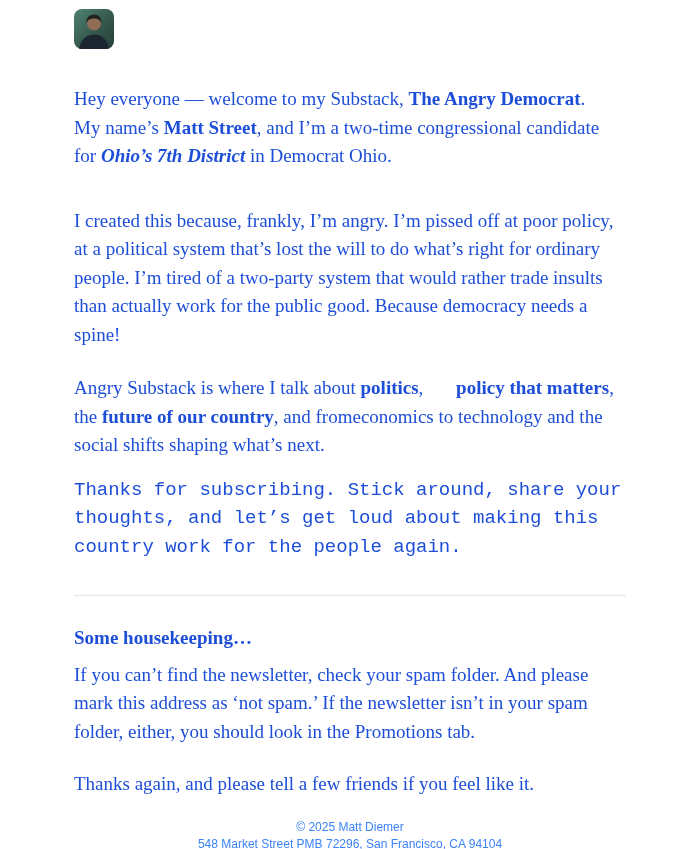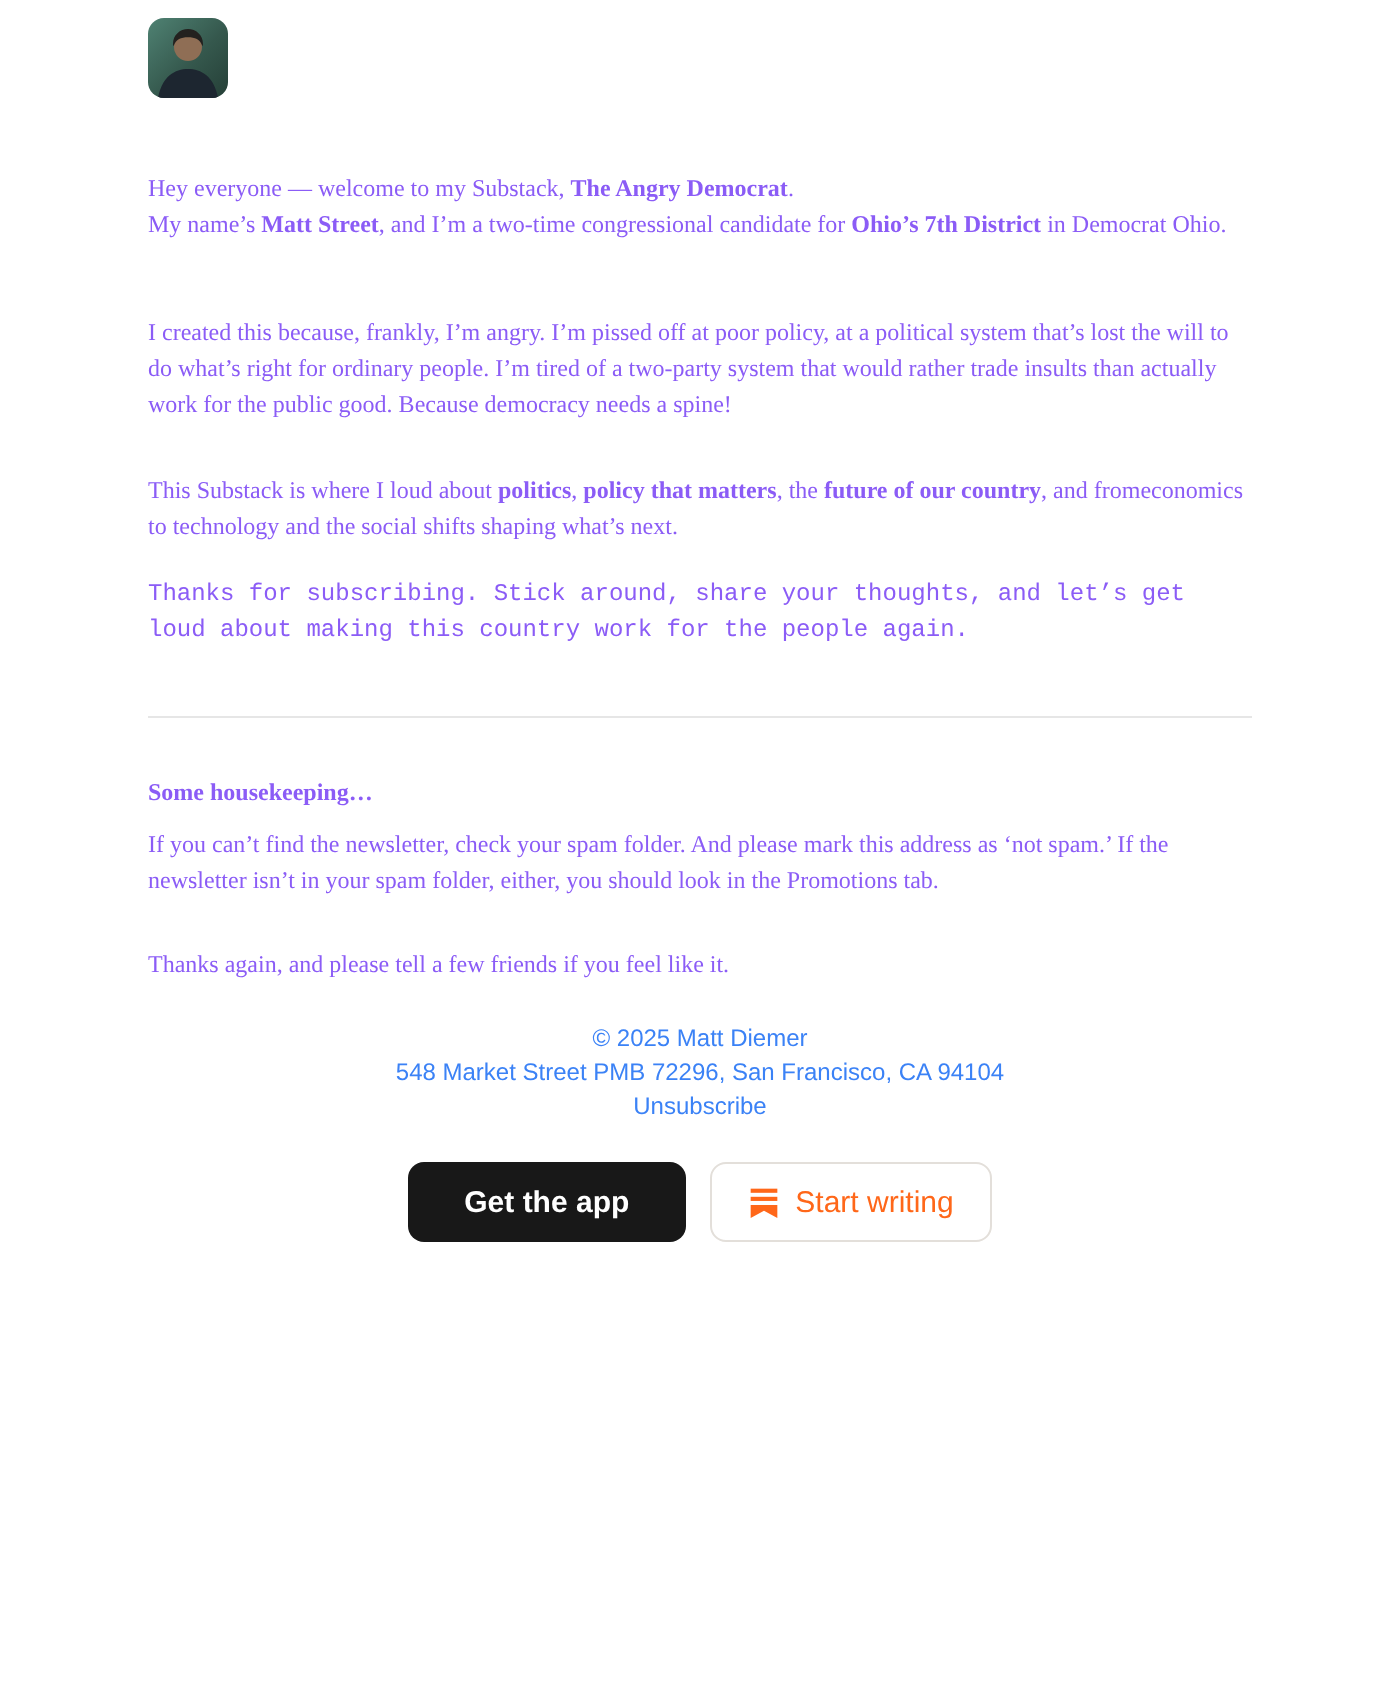--- a/index.html
+++ b/index.html
@@ -21,24 +21,24 @@
   .avatar {
     width: 40px;
     height: 40px;
     border-radius: 8px;
     overflow: hidden;
     background: linear-gradient(135deg, #4f8273 0%, #35584d 55%, #253f37 100%);
     cursor: pointer;
   }
   .avatar svg { display: block; }
   p.body-text {
-    font-size: 12px;
+    font-size: 19px;
     line-height: 1.5;
     margin-top: 22px;
-    color: #8b5cf6;
+    color: #1d4ed8;
   }
   p.first-para { margin-top: 36px; }
   p.angry-para { margin-top: 36px; }
   p.topics-para { margin-top: 25px; }
   p.thanks-para { margin-top: 16px; font-family: Liberation Mono, monospace; }
   .divider {
     border: none;
     border-top: 1px solid #e6e6e6;
     margin-top: 34px;
     height: 0;
@@ -101,25 +101,25 @@
 <div class="content">
 
   <div class="avatar">
     <svg width="40" height="40" viewBox="0 0 40 40">
       <circle cx="20" cy="14.5" r="7" fill="#8f6e55"></circle>
       <path d="M12.5 13 C12.5 8.5 16 5.5 20 5.5 C24 5.5 27.5 8.5 27.5 13 C27.5 13.6 27.4 14 27.2 14 C26 10.5 23.5 9.6 20 9.6 C16.5 9.6 14 10.5 12.8 14 C12.6 14 12.5 13.6 12.5 13 Z" fill="#23211f"></path>
       <path d="M5 40 C7 29 13.5 25.5 20 25.5 C26.5 25.5 33 29 35 40 Z" fill="#1d2630"></path>
     </svg>
   </div>
 
-  <p class="body-text first-para"><span>Hey everyone — welcome to my Substack, </span><span style="font-weight: bold;">The Angry Democrat</span><span>.</span><br><span>My name’s </span><span style="font-weight: bold;">Matt Street</span><span>, and I’m a two-time congressional candidate for </span><span style="font-weight: bold;">Ohio’s 7th District</span><span> in Democrat Ohio.</span></p>
+  <p class="body-text first-para"><span>Hey everyone — welcome to my Substack, </span><span style="font-weight: bold;">The Angry Democrat</span><span>.</span><br><span>My name’s </span><span style="font-weight: bold;">Matt Street</span><span>, and I’m a two-time congressional candidate for </span><span style="font-weight: bold; font-style: italic;">Ohio’s 7th District</span><span> in Democrat Ohio.</span></p>
 
   <p class="body-text angry-para"><span>I created this because, frankly, I’m angry. I’m pissed off at poor policy, at a political system that’s lost the will to do what’s right for ordinary people. I’m tired of a two-party system that would rather trade insults than actually work for the public good. Because democracy needs a spine!</span></p>
 
-  <p class="body-text topics-para"><span>This Substack is where I loud about </span><span style="font-weight: bold;">politics</span><span>, </span><span style="font-weight: bold;">policy that matters</span><span>, the </span><span style="font-weight: bold;">future of our country</span><span>, and fromeconomics to technology and the social shifts shaping what’s next.</span></p>
+  <p class="body-text topics-para"><span>Angry Substack is where I talk about </span><span style="font-weight: bold;">politics</span><span>, </span><span style="font-weight: bold; margin-left: 28px;">policy that matters</span><span>, the </span><span style="font-weight: bold;">future of our country</span><span>, and fromeconomics to technology and the social shifts shaping what’s next.</span></p>
 
   <p class="body-text thanks-para"><span>Thanks for subscribing. Stick around, share your thoughts, and let’s get loud about making this country work for the people again.</span></p>
 
   <hr class="divider">
 
   <p class="body-text housekeeping-title"><span style="font-weight: bold;">Some housekeeping…</span></p>
 
   <p class="body-text spam-para"><span>If you can’t find the newsletter, check your spam folder. And please mark this address as ‘not spam.’ If the newsletter isn’t in your spam folder, either, you should look in the Promotions tab.</span></p>
 
 

